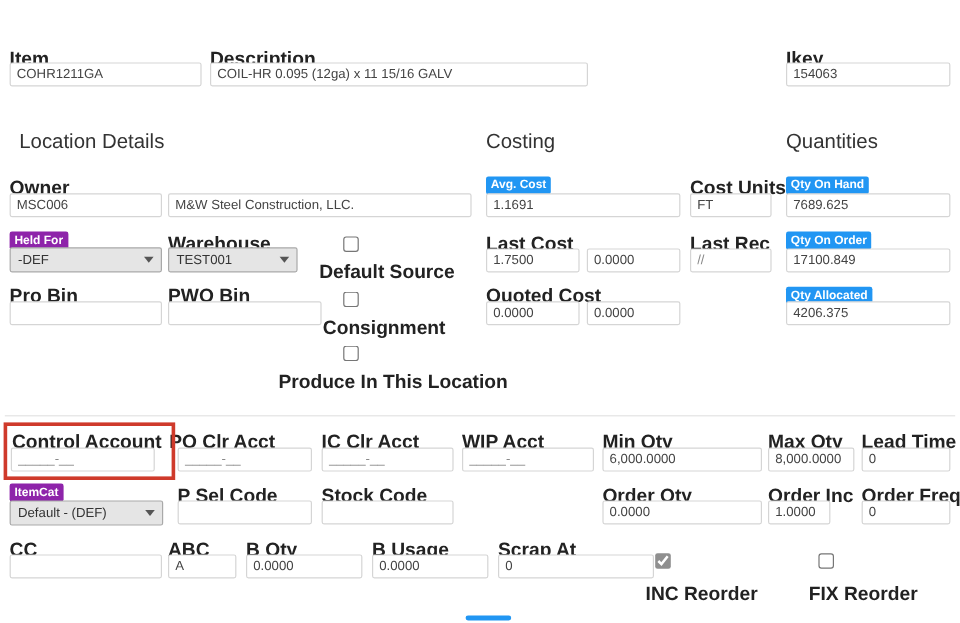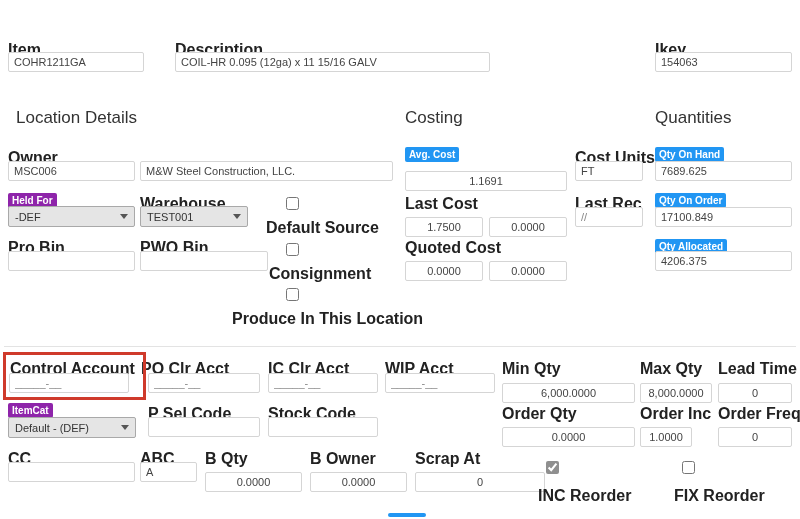--- a/index.html
+++ b/index.html
@@ -14,40 +14,40 @@
   .tab.active { background:#fff; color:#2196f3; }
   .arrow { font-size:12px; font-weight:bold; }
 
   .label { position:absolute; font-size:16px; font-weight:bold; color:#222; white-space:nowrap; }
   .heading { position:absolute; font-size:17px; color:#333; }
   .badge { position:absolute; font-size:10px; font-weight:bold; color:#fff; padding:2px 4px; border-radius:2px; line-height:1.1; white-space:nowrap; }
   .purple { background:#8e24aa; }
   .blue { background:#2196f3; }
 
   .inp { position:absolute; height:20px; border:1px solid #d5d5d5; border-radius:2px; background:#fff; font-size:11px; color:#444; padding:0 5px; font-family:inherit; outline:none; }
-  .right { text-align:center;margin-top:10px; }
+  .right { text-align:left; }
   .mask { color:#888; }
 
   .sel { position:absolute; height:21px; border:1px solid #a9a9a9; border-radius:2px; background:#e5e5e5; font-size:11px; color:#333; display:flex; align-items:center; padding:0 6px; cursor:pointer; }
   .chev { margin-left:auto; width:0; height:0; border-left:4px solid transparent; border-right:4px solid transparent; border-top:5px solid #555; }
 
   .cb { position:absolute; width:13px; height:13px; accent-color:#8f8f8f; margin:0; }
 
   .divider { position:absolute; left:4px; top:346px; width:792px; border-top:1px solid #e3e3e3; }
   .redbox { position:absolute; left:3px; top:352px; width:143px; height:48px; border:3px solid #cf3a2b; z-index:5; pointer-events:none; }
   .thumb { position:absolute; left:388px; top:513px; width:38px; height:4px; background:#2196f3; border-radius:2px; }
 </style>
 </head>
 <body>
 
 <div class="page">
 
 
   <div class="label" style="left:8px;top:41px">Item</div>
-  <input class="inp" style="left: 8px; top: 52px; width: 136px;" value="COHR1211GA">
+  <input class="inp" style="left: 8px; top: 52px; width: 160px;" value="COHR1211GA">
   <div class="label" style="left:175px;top:41px">Description</div>
   <input class="inp" style="left: 175px; top: 52px; width: 315px;" value="COIL-HR 0.095 (12ga) x 11 15/16 GALV">
   <div class="label" style="left:655px;top:41px">Ikey</div>
   <input class="inp" style="left: 655px; top: 52px; width: 137px;" value="154063">
 
   <div class="heading" style="left:16px;top:108px">Location Details</div>
   <div class="heading" style="left:405px;top:108px">Costing</div>
   <div class="heading" style="left:655px;top:108px">Quantities</div>
 
   <div class="label" style="left:8px;top:149px">Owner</div>
@@ -133,21 +133,21 @@
   <input class="inp right" style="left: 640px; top: 417px; width: 52px;" value="1.0000">
   <div class="label" style="left:718px;top:405px">Order Freq (days)</div>
   <input class="inp right" style="left: 718px; top: 417px; width: 74px;" value="0">
 
   <div class="label" style="left:8px;top:450px">CC</div>
   <input class="inp" style="left: 8px; top: 462px; width: 127px;" value="">
   <div class="label" style="left:140px;top:450px">ABC</div>
   <input class="inp" style="left: 140px; top: 462px; width: 57px;" value="A">
   <div class="label" style="left:205px;top:450px">B Qty</div>
   <input class="inp right" style="left: 205px; top: 462px; width: 97px;" value="0.0000">
-  <div class="label" style="left:310px;top:450px">B Owner</div>
+  <div class="label" style="left:310px;top:450px">B Usage</div>
   <input class="inp right" style="left: 310px; top: 462px; width: 97px;" value="0.0000">
   <div class="label" style="left:415px;top:450px">Scrap At</div>
   <input class="inp right" style="left: 415px; top: 462px; width: 130px;" value="0">
   <input type="checkbox" class="cb" style="left: 546px; top: 461px;" checked="">
   <div class="label" style="left:538px;top:487px">INC Reorder</div>
   <input type="checkbox" class="cb" style="left: 682px; top: 461px;">
   <div class="label" style="left:674px;top:487px">FIX Reorder</div>
 
   <div class="thumb"></div>
 

